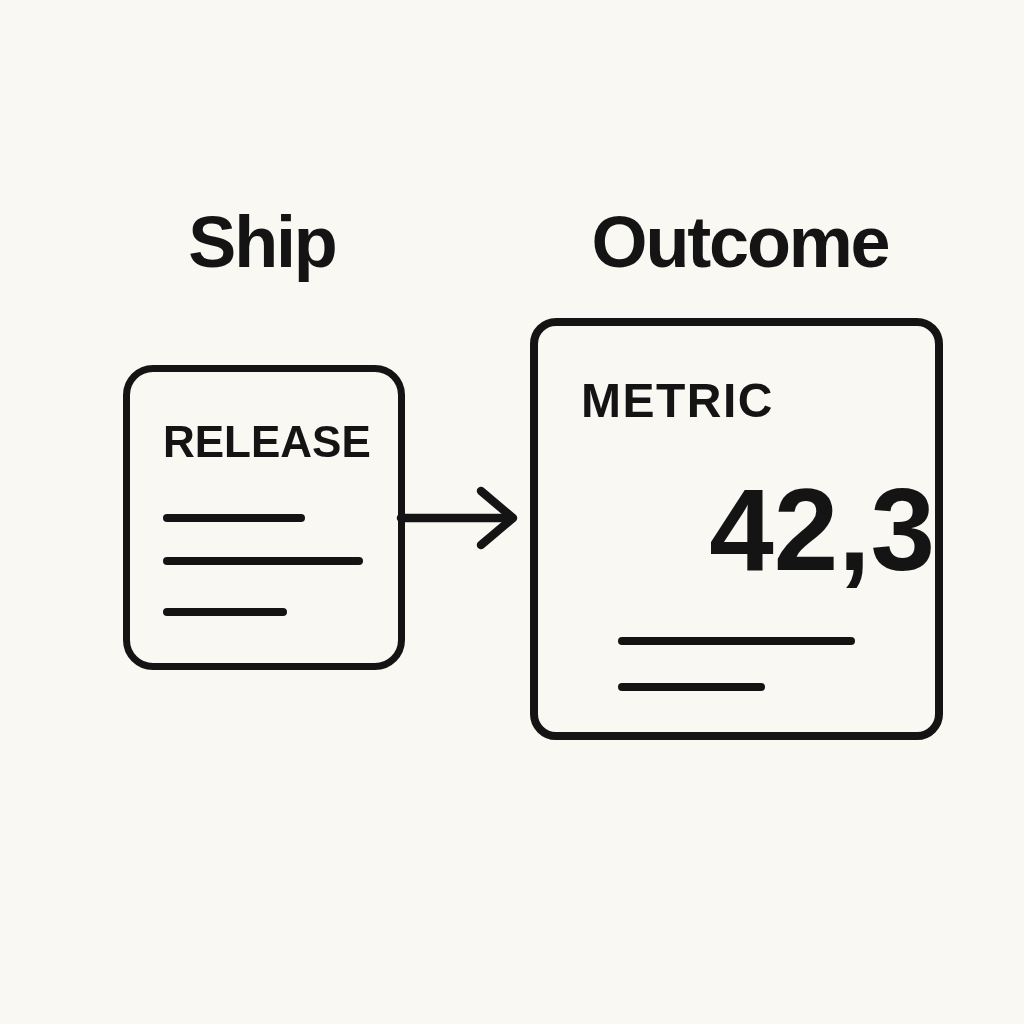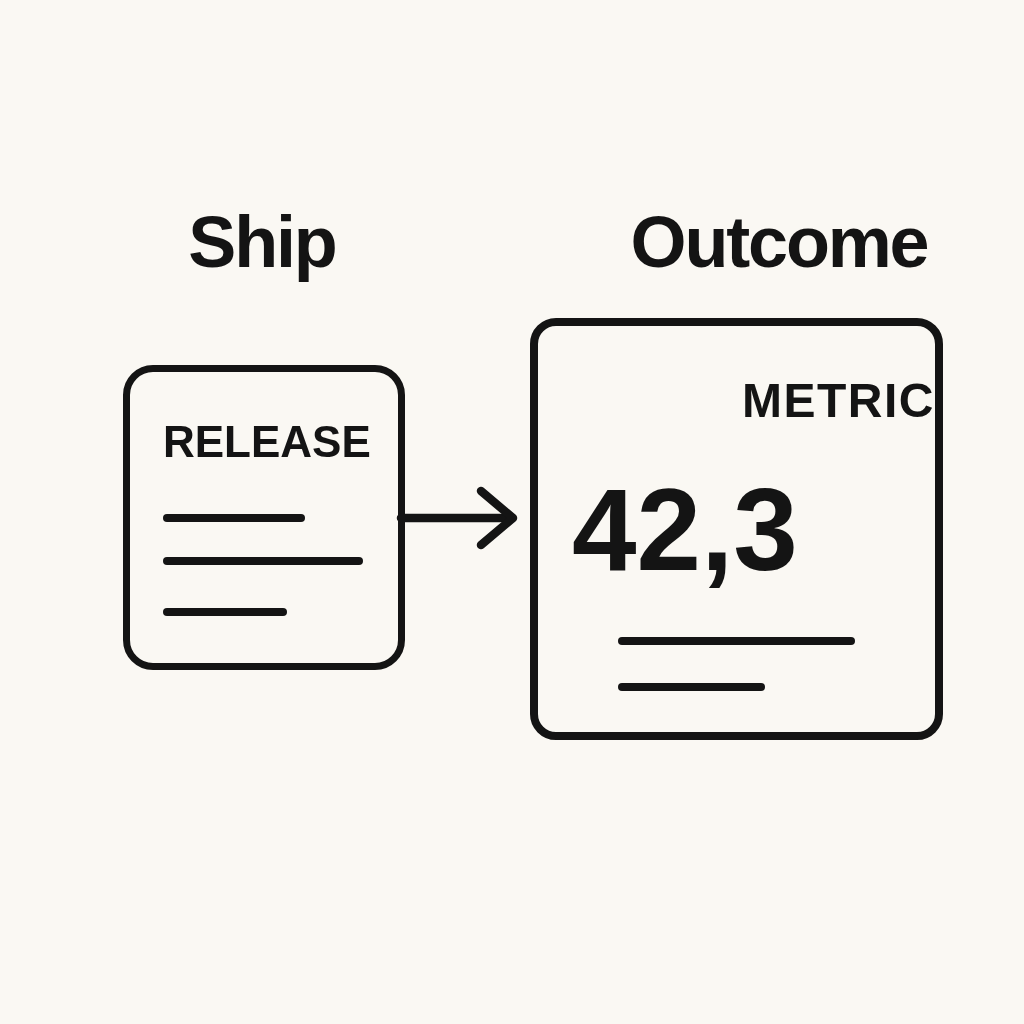--- a/index.html
+++ b/index.html
@@ -24,21 +24,21 @@
     top: 206px;
     font-size: 72px;
     font-weight: 700;
     letter-spacing: -0.03em;
     line-height: 1;
     white-space: nowrap;
     transform: translateX(-50%);
     color: var(--ink);
   }
   .heading-ship   { left: 262px; }
-  .heading-outcome{ left: 740px; margin-left: 39px; }
+  .heading-outcome{ left: 740px; }
 
   .card {
     position: absolute;
     background: var(--bg);
   }
   .card-release {
     left: 123px; top: 365px;
     width: 282px; height: 305px;
     border: 7px solid var(--ink);
     border-radius: 30px;
@@ -55,31 +55,32 @@
     left: 33px; top: 48px;
     font-size: 44px;
     font-weight: 700;
     letter-spacing: 0;
     line-height: 1;
     white-space: nowrap;
   }
   .metric-title {
     position: absolute;
     left: 0; right: 0; top: 51px;
-    text-align: right;
+    text-align: left;
     font-size: 48px;
     font-weight: 700;
     letter-spacing: 1.5px;
     line-height: 1;
     white-space: nowrap;
+    padding-left: 43px;
   }
   .metric-value {
     position: absolute;
     left: 0; right: 0; top: 146px;
-    text-align: left;
+    text-align: right;
     font-size: 116px;
     font-weight: 600;
     letter-spacing: 0;
     line-height: 1;
     white-space: nowrap;
     padding-left: 34px;
   }
 
   .tline {
     position: absolute;

